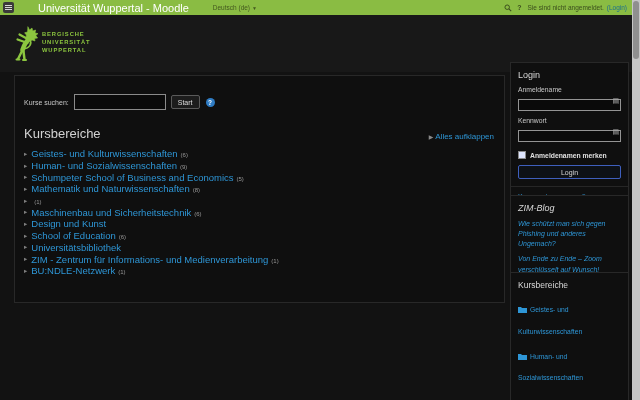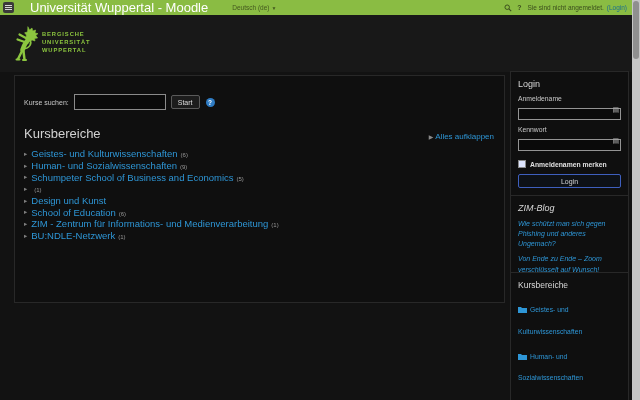--- a/index.html
+++ b/index.html
@@ -7,21 +7,21 @@
     width:640px;height:400px;overflow:hidden;position:relative;
     background:#121212;font-family:"Liberation Sans",sans-serif;
     -webkit-font-smoothing:antialiased;
   }
   
   .navbar{position:absolute;left:0;top:0;width:632px;height:15px;background:#8abc43;
     display:flex;align-items:center;z-index:5;}
   .nav-btn{width:11px;height:11px;background:#3a3a3a;border-radius:2px;margin-left:3px;
     display:flex;flex-direction:column;justify-content:center;align-items:center;gap:1px;cursor:pointer;}
   .nav-btn i{display:block;width:7px;height:1px;background:#d6d6d6;}
-  .nav-title{color:#ffffff;font-size:13px;margin-left:16px;white-space:nowrap;}
+  .nav-title{color:#ffffff;font-size:11px;margin-left:24px;white-space:nowrap;}
   .nav-lang{color:#44591f;font-size:6.5px;margin-left:24px;white-space:nowrap;cursor:pointer;}
   .nav-lang .caret{font-size:5px;margin-left:2px;}
   .nav-right{margin-left:auto;display:flex;align-items:center;margin-right:5px;}
   .nav-search{width:8px;height:8px;margin-right:5px;cursor:pointer;}
   .nav-help{color:#3a4d1c;font-size:7px;font-weight:bold;margin-right:6px;cursor:pointer;}
   .nav-status{color:#3a4d1c;font-size:6.5px;white-space:nowrap;}
   .nav-login{color:#1d6f8c;font-size:6.5px;margin-left:3px;cursor:pointer;white-space:nowrap;}
   
   .header{position:absolute;left:0;top:15px;width:632px;height:57px;background:#181818;}
   .lion{position:absolute;left:11px;top:11px;}
@@ -138,46 +138,61 @@
         <a>Human- und Sozialwissenschaften</a>
         <span class="count">(9)</span>
       </li>
     <li>
         <span class="tri">▸</span>
         <a>Schumpeter School of Business and Economics</a>
         <span class="count">(5)</span>
       </li>
     <li>
         <span class="tri">▸</span>
+        <a>Mathematik und Naturwissenschaften</a>
+        <span class="count">(8)</span>
+      </li>
+    <li>
+        <span class="tri">▸</span>
         <span class="count">(1)</span>
+      </li>
+    <li>
+        <span class="tri">▸</span>
+        <a>Maschinenbau und Sicherheitstechnik</a>
+        <span class="count">(6)</span>
       </li>
     <li>
         <span class="tri">▸</span>
         <a>Design und Kunst</a>
         <span class="count"></span>
       </li>
     <li>
         <span class="tri">▸</span>
         <a>School of Education</a>
         <span class="count">(6)</span>
       </li>
     <li>
         <span class="tri">▸</span>
+        <a>Universitätsbibliothek</a>
+        <span class="count"></span>
+      </li>
+    <li>
+        <span class="tri">▸</span>
         <a>ZIM - Zentrum für Informations- und Medienverarbeitung</a>
         <span class="count">(1)</span>
       </li>
     <li>
         <span class="tri">▸</span>
         <a>BU:NDLE-Netzwerk</a>
         <span class="count">(1)</span>
       </li>
   </ul>
 </div>
 
-<div class="block" style="top:71px;">
+<div class="block" style="top:62px;">
   <h3 class="block-heading">Login</h3>
   <div class="fld-label">Anmeldename</div>
   <div class="fld-wrap">
     <input class="fld-input" type="text" style="">
     <span class="fld-icon">▤</span>
   </div>
   <div class="fld-label">Kennwort</div>
   <div class="fld-wrap">
     <input class="fld-input" type="password" style="">
     <span class="fld-icon">▤</span>

